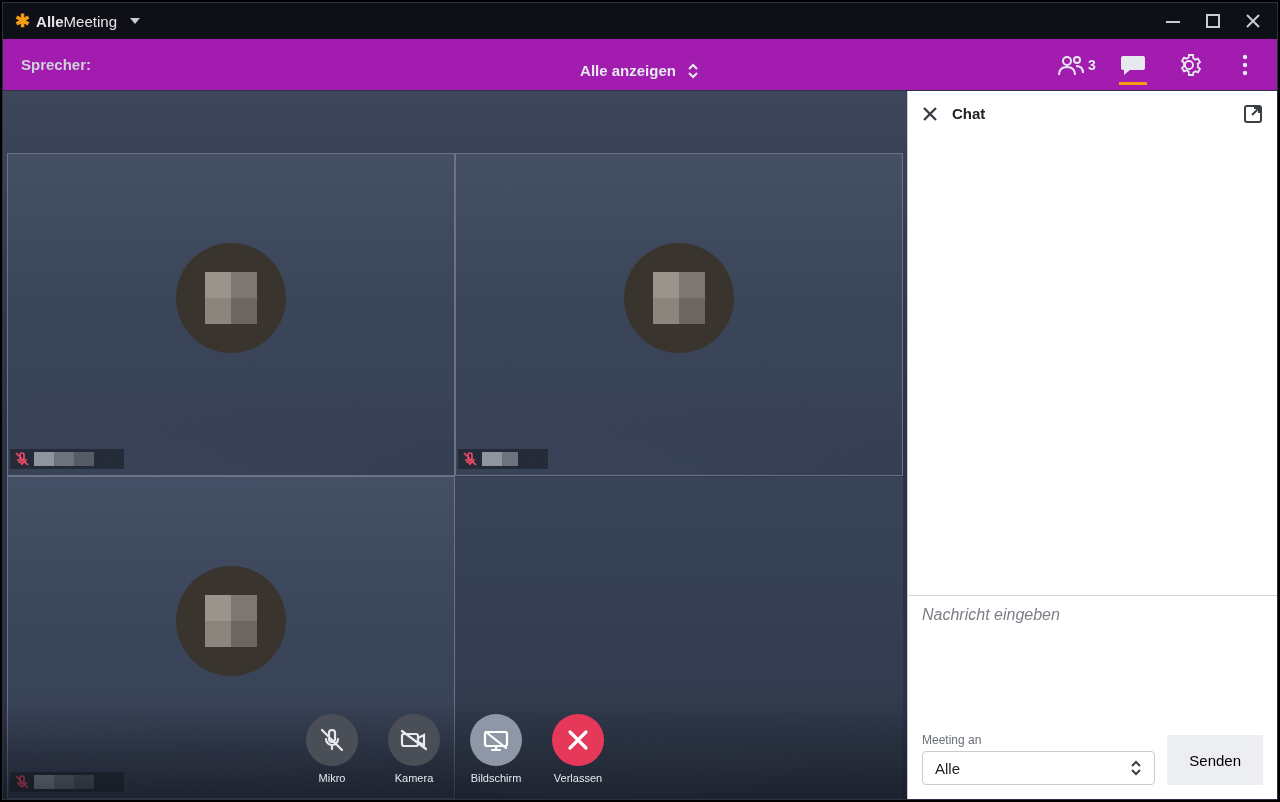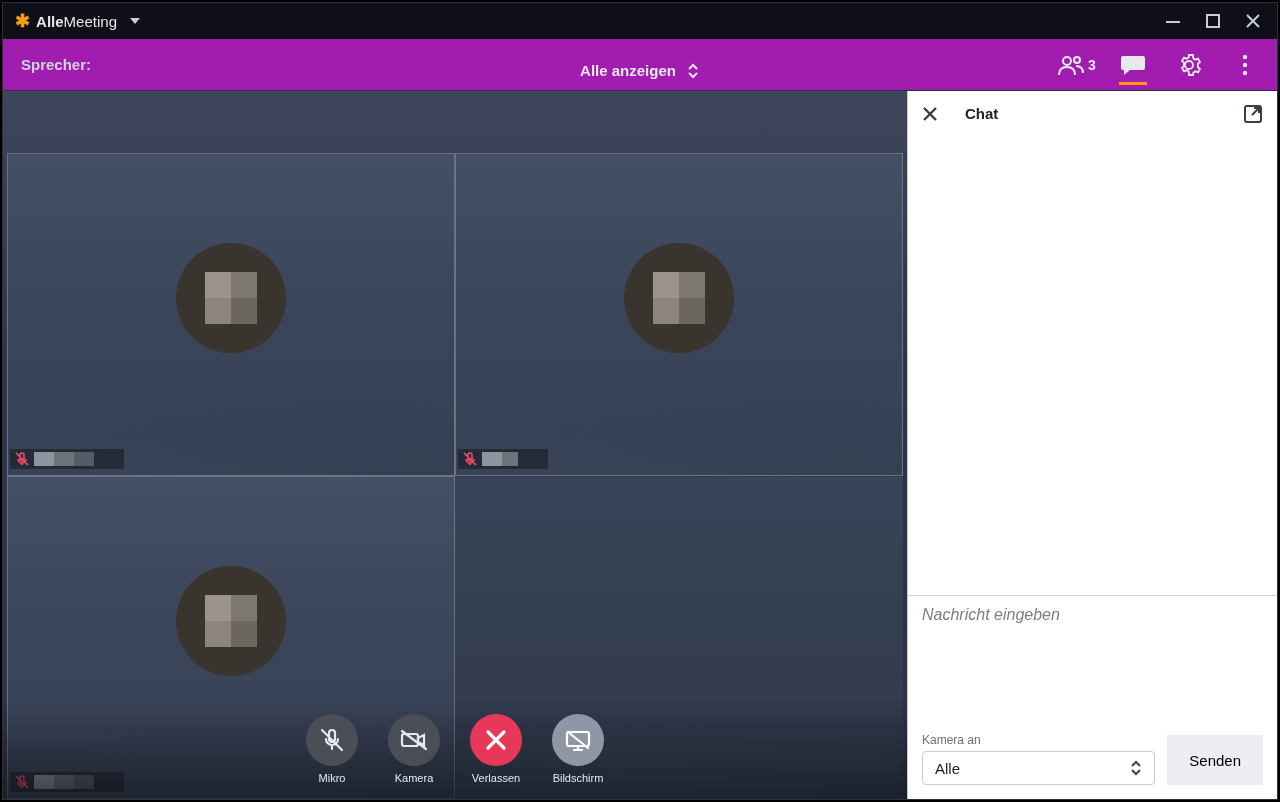--- a/index.html
+++ b/index.html
@@ -84,21 +84,21 @@
     width:52px; height:52px; border-radius:50%; display:flex; align-items:center; justify-content:center;
   }
   .ctrl.dark .circle { background:#4a4e57; color:#e6e9ee; }
   .ctrl.light .circle { background:#8f97a6; color:#fff; }
   .ctrl.red .circle { background:#e6395a; color:#fff; }
   .ctrl .lbl { font-size:11px; color:#e6e9ee; }
   
   .chat {
     width:370px; background:#fff; color:#222; display:flex; flex-direction:column; border-left:1px solid #c7cbd1;
   }
-  .chat-header { height:46px; display:flex; align-items:center; padding:0 14px; gap:27px; border-bottom:1px solid transparent;}
+  .chat-header { height:46px; display:flex; align-items:center; padding:0 14px; gap:14px; border-bottom:1px solid transparent;}
   .chat-header .title { font-weight:700; font-size:15px; color:#222; }
   .chat-header .popout { margin-left:auto; cursor:pointer; color:#3a3f46; }
   .chat-header .closex { cursor:pointer; color:#3a3f46; }
   .chat-body { flex:1; }
   .chat-input-area { border-top:1px solid #d0d3d8; padding: 10px 14px 0 14px; height:130px; }
   .chat-input-area textarea {
     width:100%; border:none; outline:none; resize:none; height:95px; font-size:16px; font-style:italic; color:#7a7f86;
     font-family: inherit;
   }
   .chat-input-area textarea::placeholder { color:#7a7f86; font-style:italic; }
@@ -267,40 +267,40 @@
           <div class="circle">
             <span>
               <svg width="28" height="24" viewBox="0 0 28 24">
                   <rect x="2" y="6" width="16" height="12" rx="2" fill="none" stroke="#e6e9ee" stroke-width="2.2"></rect>
                   <path d="M18 10l6-3v10l-6-3zM2 3l24 18" stroke="#e6e9ee" stroke-width="2.2" fill="none" stroke-linecap="round"></path>
                 </svg>
             </span>
           </div>
           <span class="lbl">Kamera</span>
         </div>
-        <div class="ctrl red">
-          <div class="circle">
-            <span>
-              <svg width="22" height="22">
-                  <path d="M3 3l16 16M19 3L3 19" stroke="#fff" stroke-width="3.2" stroke-linecap="round"></path>
-                </svg>
-            </span>
-          </div>
-          <span class="lbl">Verlassen</span>
-        </div>
         <div class="ctrl light">
           <div class="circle">
             <span>
               <svg width="28" height="24" viewBox="0 0 28 24">
                   <rect x="3" y="4" width="22" height="14" rx="2" fill="none" stroke="#fff" stroke-width="2.2"></rect>
                   <path d="M10 22h8M14 18v4M4 4l20 16" stroke="#fff" stroke-width="2.2" fill="none" stroke-linecap="round"></path>
                 </svg>
             </span>
           </div>
           <span class="lbl">Bildschirm</span>
+        </div>
+        <div class="ctrl red">
+          <div class="circle">
+            <span>
+              <svg width="22" height="22">
+                  <path d="M3 3l16 16M19 3L3 19" stroke="#fff" stroke-width="3.2" stroke-linecap="round"></path>
+                </svg>
+            </span>
+          </div>
+          <span class="lbl">Verlassen</span>
         </div>
       </div>
     </div>
 
     <div class="chat">
       <div class="chat-header">
         <span class="closex">
           <svg width="16" height="16">
               <path d="M2 2l12 12M14 2L2 14" stroke="#3a3f46" stroke-width="2.4"></path>
             </svg>
@@ -312,21 +312,21 @@
               <path d="M9 11L16 4M11 4h5v5" stroke="#3a3f46" stroke-width="2" fill="none"></path>
             </svg>
         </span>
       </div>
       <div class="chat-body"></div>
       <div class="chat-input-area">
         <textarea placeholder="Nachricht eingeben" style=""></textarea>
       </div>
       <div class="chat-send-row">
         <div class="send-to">
-          <span class="send-to-label">Kamera an</span>
+          <span class="send-to-label">Meeting an</span>
           <div class="select">
             <span>Alle</span>
             <span>
               <svg width="12" height="18">
                   <path d="M2 7L6 3l4 4M2 11l4 4 4-4" fill="none" stroke="#3a3f46" stroke-width="2"></path>
                 </svg>
             </span>
           </div>
         </div>
         <button class="sendbtn">Senden</button>

